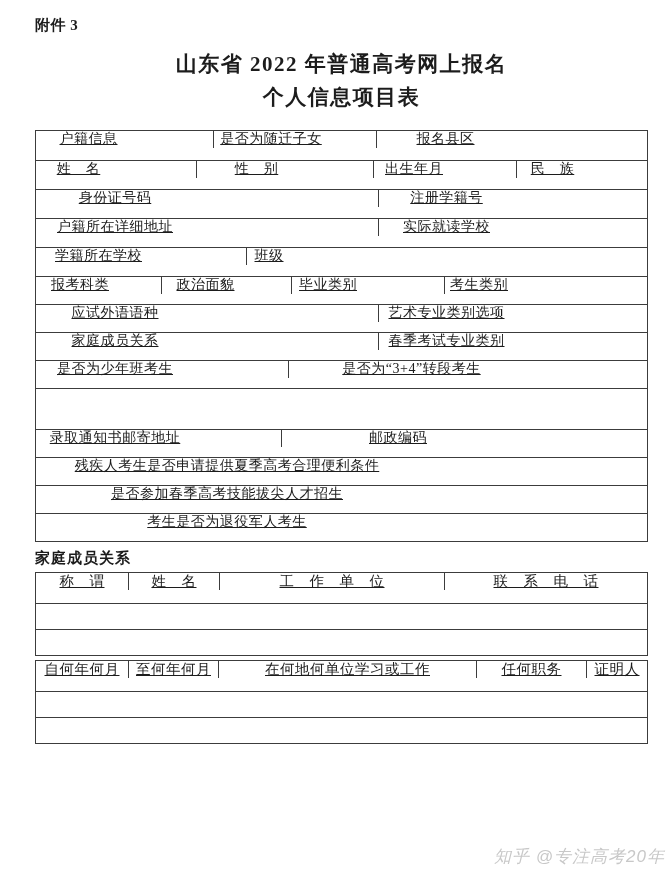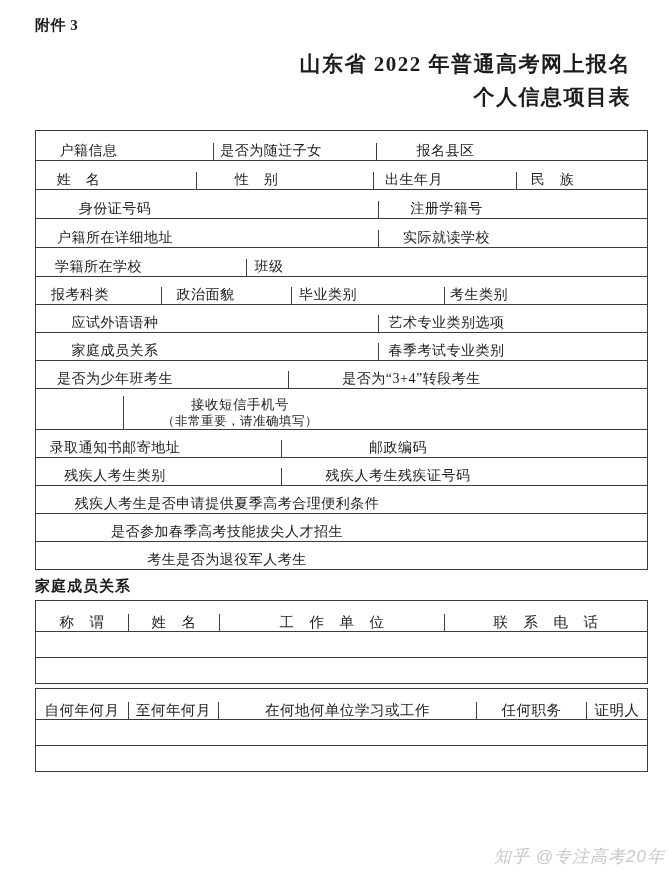--- a/index.html
+++ b/index.html
@@ -3,27 +3,27 @@
 <meta charset="utf-8">
 <style>
   * { margin:0; padding:0; box-sizing:border-box; }
   html,body { background:#ffffff; }
   body {
     width:669px; height:881px;
     font-family:"Liberation Serif","DejaVu Serif",serif;
     color:#1c1c1c;
   }
   .page { position:relative; width:669px; height:881px; overflow:hidden;
-          padding:16px 38px 0 35px; background:#fff; }
+          padding:16px 21px 0 35px; background:#fff; }
   .attachment { font-size:15px; font-weight:600; letter-spacing:0.5px; }
-  .title { text-align:right; font-size:21px; font-weight:700;
+  .title { text-align:center; font-size:21px; font-weight:700;
            line-height:33px; margin-top:13px; letter-spacing:1.5px; }
   .tbl { border:1px solid #3c3c3c; width:613px; }
   .tbl-main { margin-top:16px; }
-  .tr { display:flex; border-top:1px solid #3c3c3c; align-items:flex-end; }
+  .tr { display:flex; border-top:1px solid #3c3c3c; align-items:flex-start;text-decoration:underline; }
   .tr:first-child { border-top:0; }
   .td { border-left:1px solid #3c3c3c; display:flex; align-items:center;
         justify-content:center; text-align:center; font-size:14px;
         letter-spacing:0.5px; overflow:hidden; line-height:1.2; }
   .td:first-child { border-left:0; }
   .td.fill { flex:1 1 auto; }
   .h29 { height:29px; } .h28 { height:28px; } .h41 { height:41px; } .h77 { height:77px; }
   .politics { display:block; width:100%; text-align:left; padding:4px 8px 0 6px;
               font-size:15px; line-height:23px; letter-spacing:0.2px; }
   .sms { display:flex; flex-direction:column; justify-content:center; }
@@ -124,40 +124,30 @@
 
     <div class="tr h28">
       <div class="td" style="width:158px">是否为少年班考生</div>
       <div class="td" style="width:94px"></div>
       <div class="td" style="width:246px">是否为“3+4”转段考生</div>
       <div class="td fill"></div>
     </div>
 
     <div class="tr h41">
       <div class="td" style="width:87px"></div>
-      <div class="td sms" style="width:233px">
-        <div class="sms-l1">接收短信手机号</div>
-        <div class="sms-l2">（非常重要，请准确填写）</div>
-      </div>
       <div class="td fill"></div>
     </div>
 
     <div class="tr h28">
       <div class="td" style="width:158px">录取通知书邮寄地址</div>
       <div class="td" style="width:87px"></div>
       <div class="td" style="width:233px">邮政编码</div>
       <div class="td fill"></div>
     </div>
 
-    <div class="tr h28">
-      <div class="td" style="width:158px">残疾人考生类别</div>
-      <div class="td" style="width:87px"></div>
-      <div class="td" style="width:233px">残疾人考生残疾证号码</div>
-      <div class="td fill"></div>
-    </div>
 
     <div class="tr h28">
       <div class="td" style="width:382px">残疾人考生是否申请提供夏季高考合理便利条件</div>
       <div class="td fill"></div>
     </div>
 
     <div class="tr h28">
       <div class="td" style="width:382px">是否参加春季高考技能拔尖人才招生</div>
       <div class="td fill"></div>
     </div>

